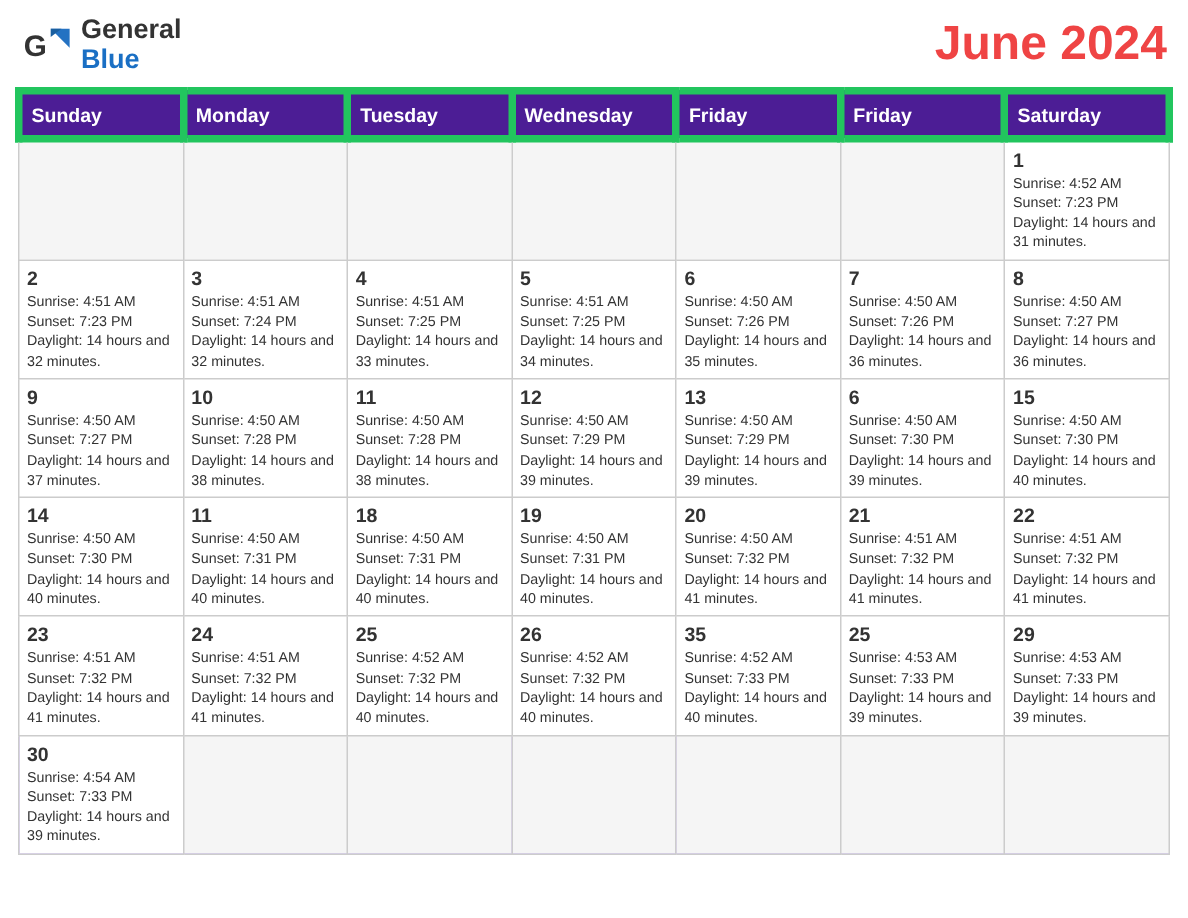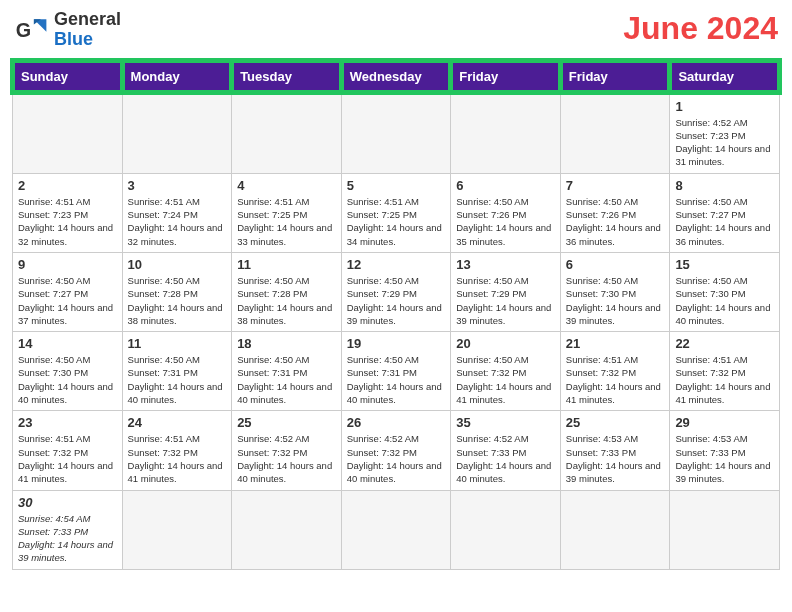--- a/index.html
+++ b/index.html
@@ -308,21 +308,21 @@
 Sunset: 7:33 PM
 Daylight: 14 hours and 39 minutes.</div>
         </td>
         <td>
           <span class="day-number">29</span>
           <div class="day-info" style="white-space: pre-line;">Sunrise: 4:53 AM
 Sunset: 7:33 PM
 Daylight: 14 hours and 39 minutes.</div>
         </td>
       </tr>
-      <tr class="last-row" style="background-color: #8b5cf6; font-style: italic;">
+      <tr class="last-row" style="background-color: #8b5cf6;">
         <td class="has-data">
           <span class="day-number">30</span>
           <div class="day-info" style="white-space: pre-line;">Sunrise: 4:54 AM
 Sunset: 7:33 PM
 Daylight: 14 hours and 39 minutes.</div>
         </td>
         <td class="empty"></td>
         <td class="empty"></td>
         <td class="empty"></td>
         <td class="empty"></td>

